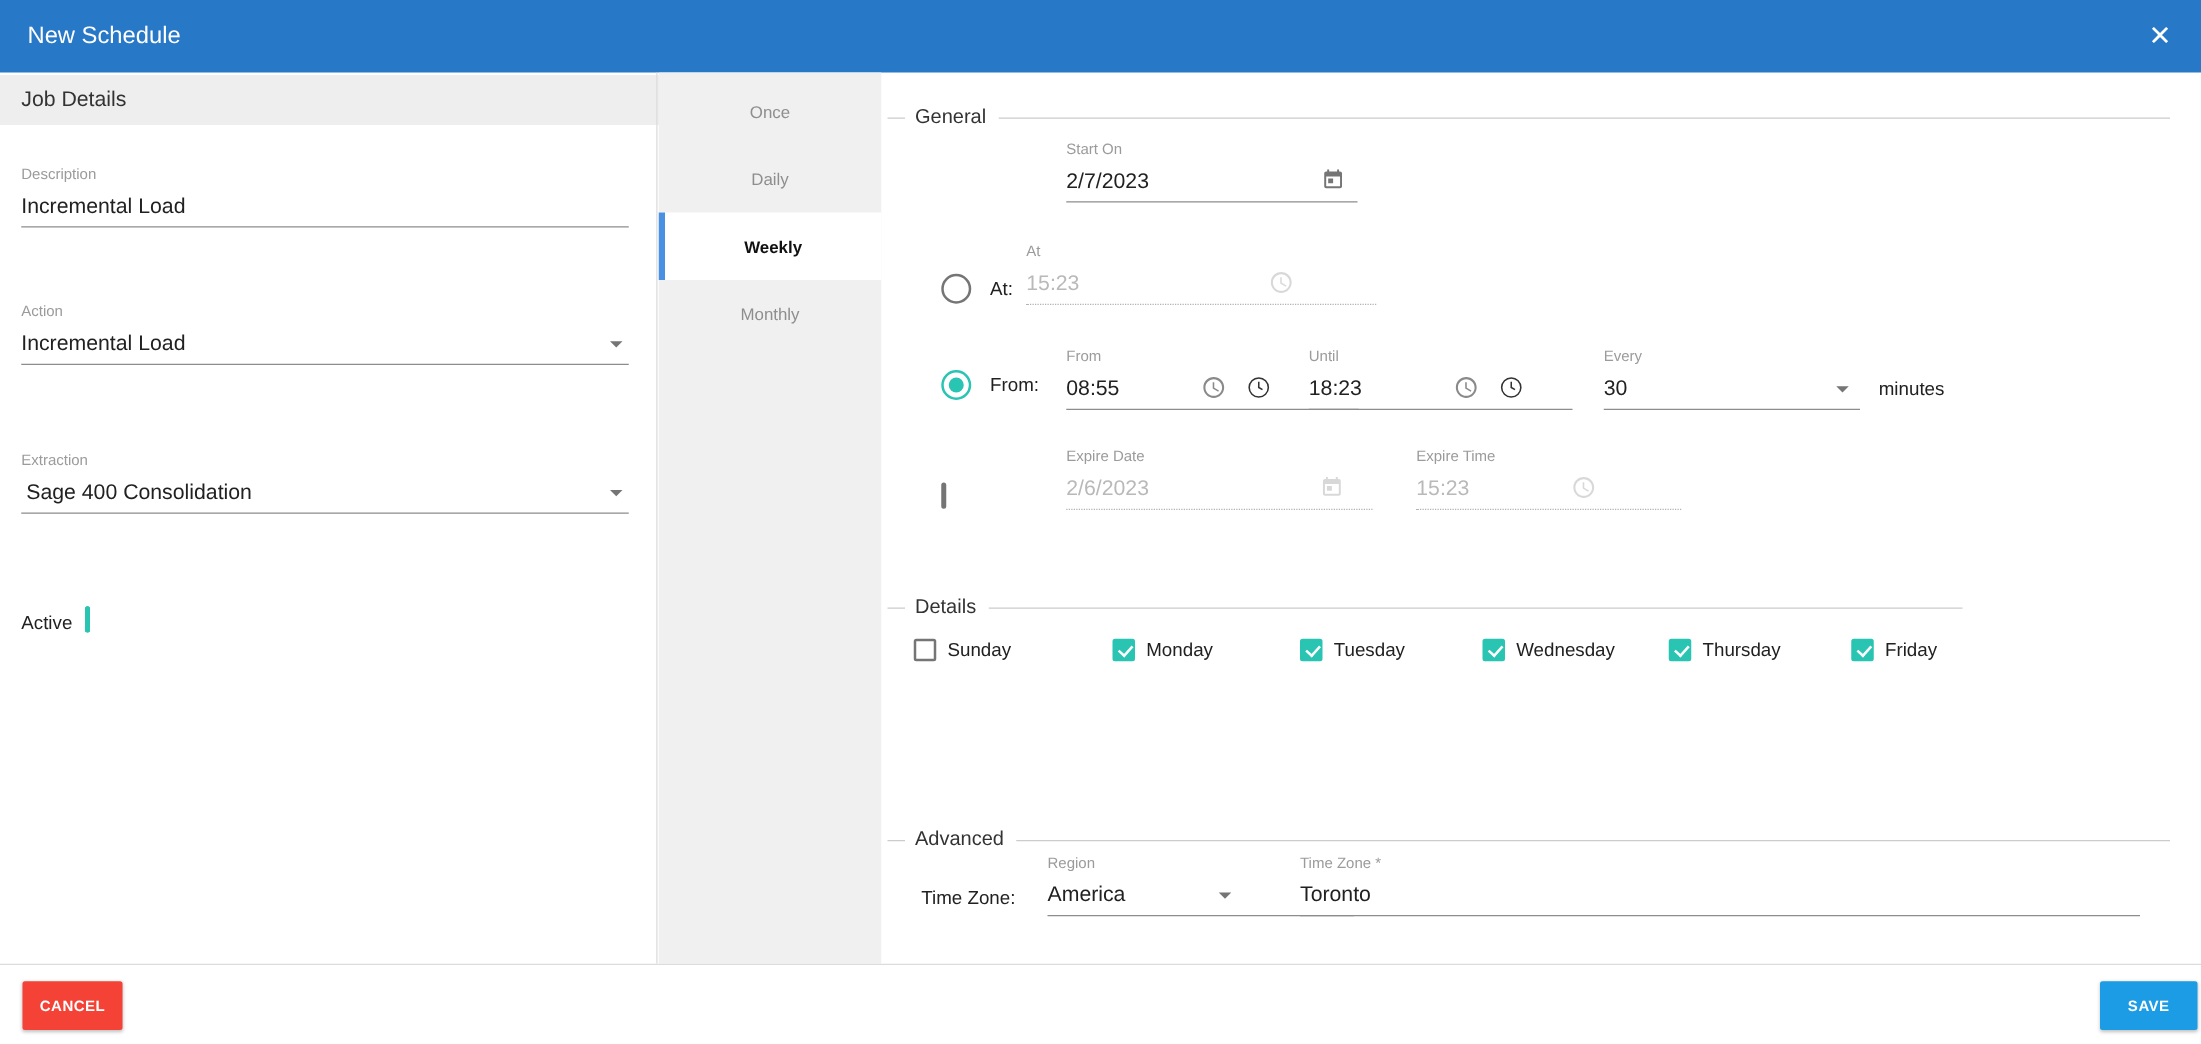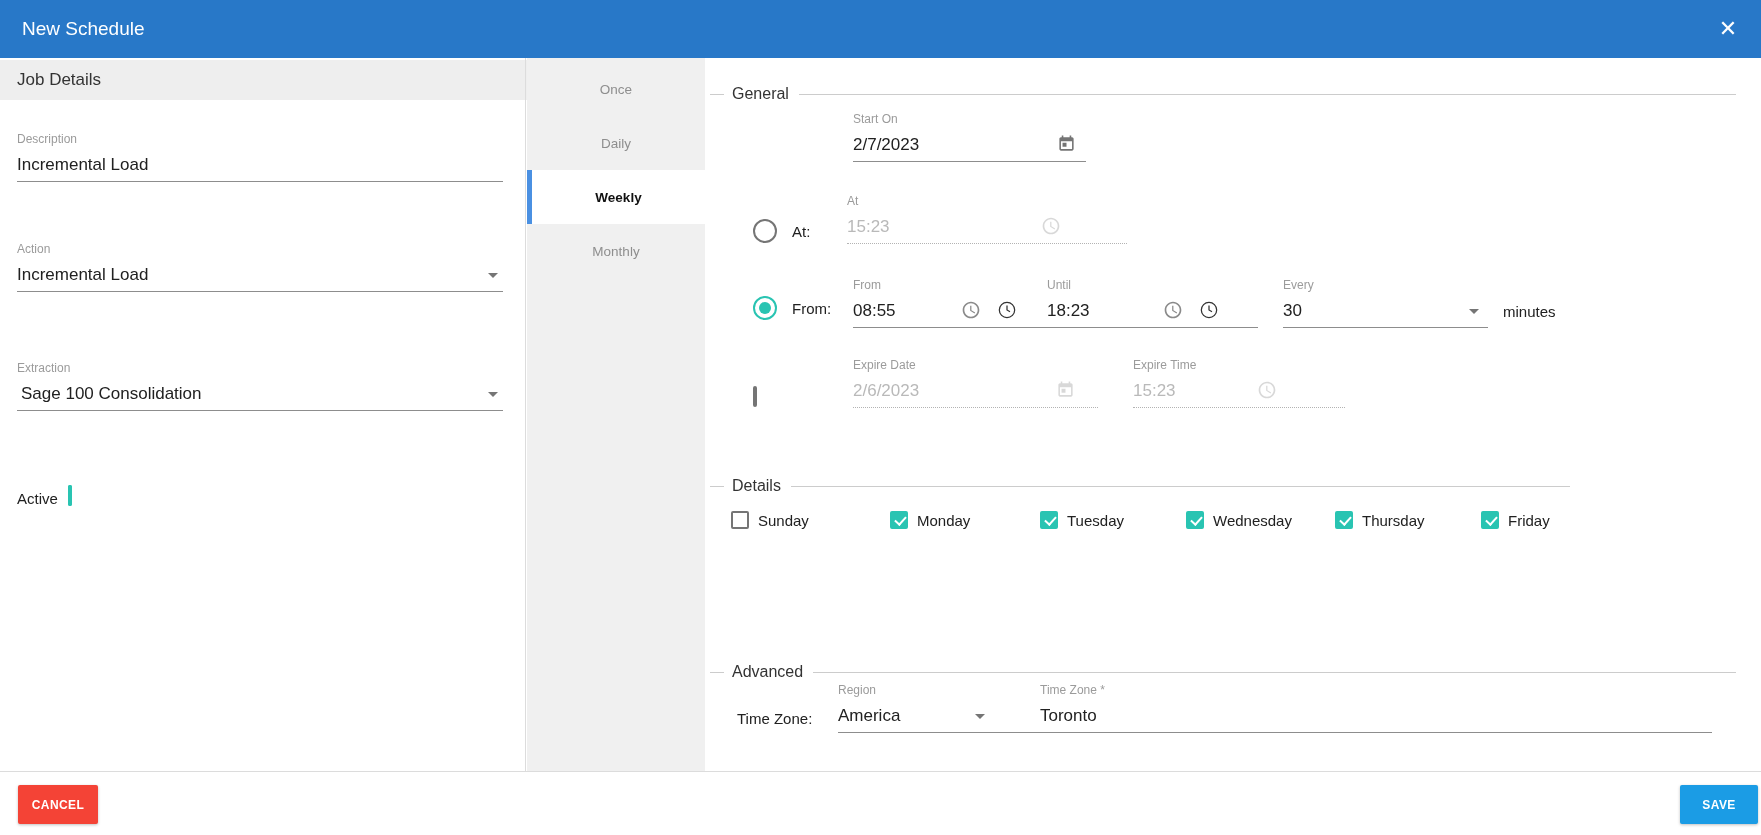--- a/index.html
+++ b/index.html
@@ -100,21 +100,21 @@
     <div class="flabel">Action</div>
     <div class="valrow">
       <span class="fvalue">Incremental Load</span>
       <span class="caret" style="left:471px;"></span>
     </div>
   </div>
 
   <div class="fg" style="left:17px;top:361px;width:486px;">
     <div class="flabel">Extraction</div>
     <div class="valrow">
-      <span class="fvalue" style="margin-left:4px;">Sage 100 Consolidation</span>
+      <span class="fvalue" style="margin-left:4px;">Sage 400 Consolidation</span>
       <span class="caret" style="left:471px;"></span>
     </div>
   </div>
 
   <span class="rowlabel" style="left:17px;top:490px;">Active</span>
   <span class="cb big abs on" style="left:68px;top:487px;"></span>
 
   <div class="abs vdivider"></div>
 
   
@@ -147,21 +147,21 @@
         <svg viewBox="0 0 24 24" fill="#757575">
             <path d="M19 4h-1V2h-2v2H8V2H6v2H5c-1.1 0-2 .9-2 2v13c0 1.1.9 2 2 2h14c1.1 0 2-.9 2-2V6c0-1.1-.9-2-2-2zm0 15H5V9h14v10zM7 11h5v5H7z"></path>
           </svg>
       </span>
     </div>
   </div>
 
   
   <span class="radio" style="left:753px;top:219px;"></span>
   <span class="rowlabel" style="left:792px;top:223px;">At:</span>
-  <div class="fg dotted disabled" style="left:847px;top:194px;width:280px;">
+  <div class="fg dotted disabled" style="left:821px;top:194px;width:280px;">
     <div class="flabel">At</div>
     <div class="valrow">
       <span class="fvalue">15:23</span>
       <span class="ico dim" style="left:194px;">
         <svg viewBox="0 0 24 24" fill="#9b9b9b">
             <path d="M12 2C6.48 2 2 6.48 2 12s4.48 10 10 10 10-4.48 10-10S17.52 2 12 2zm0 18c-4.42 0-8-3.58-8-8s3.58-8 8-8 8 3.58 8 8-3.58 8-8 8zm.5-13H11v6l5.25 3.15.75-1.23-4.5-2.67z"></path>
           </svg>
       </span>
     </div>
   </div>

